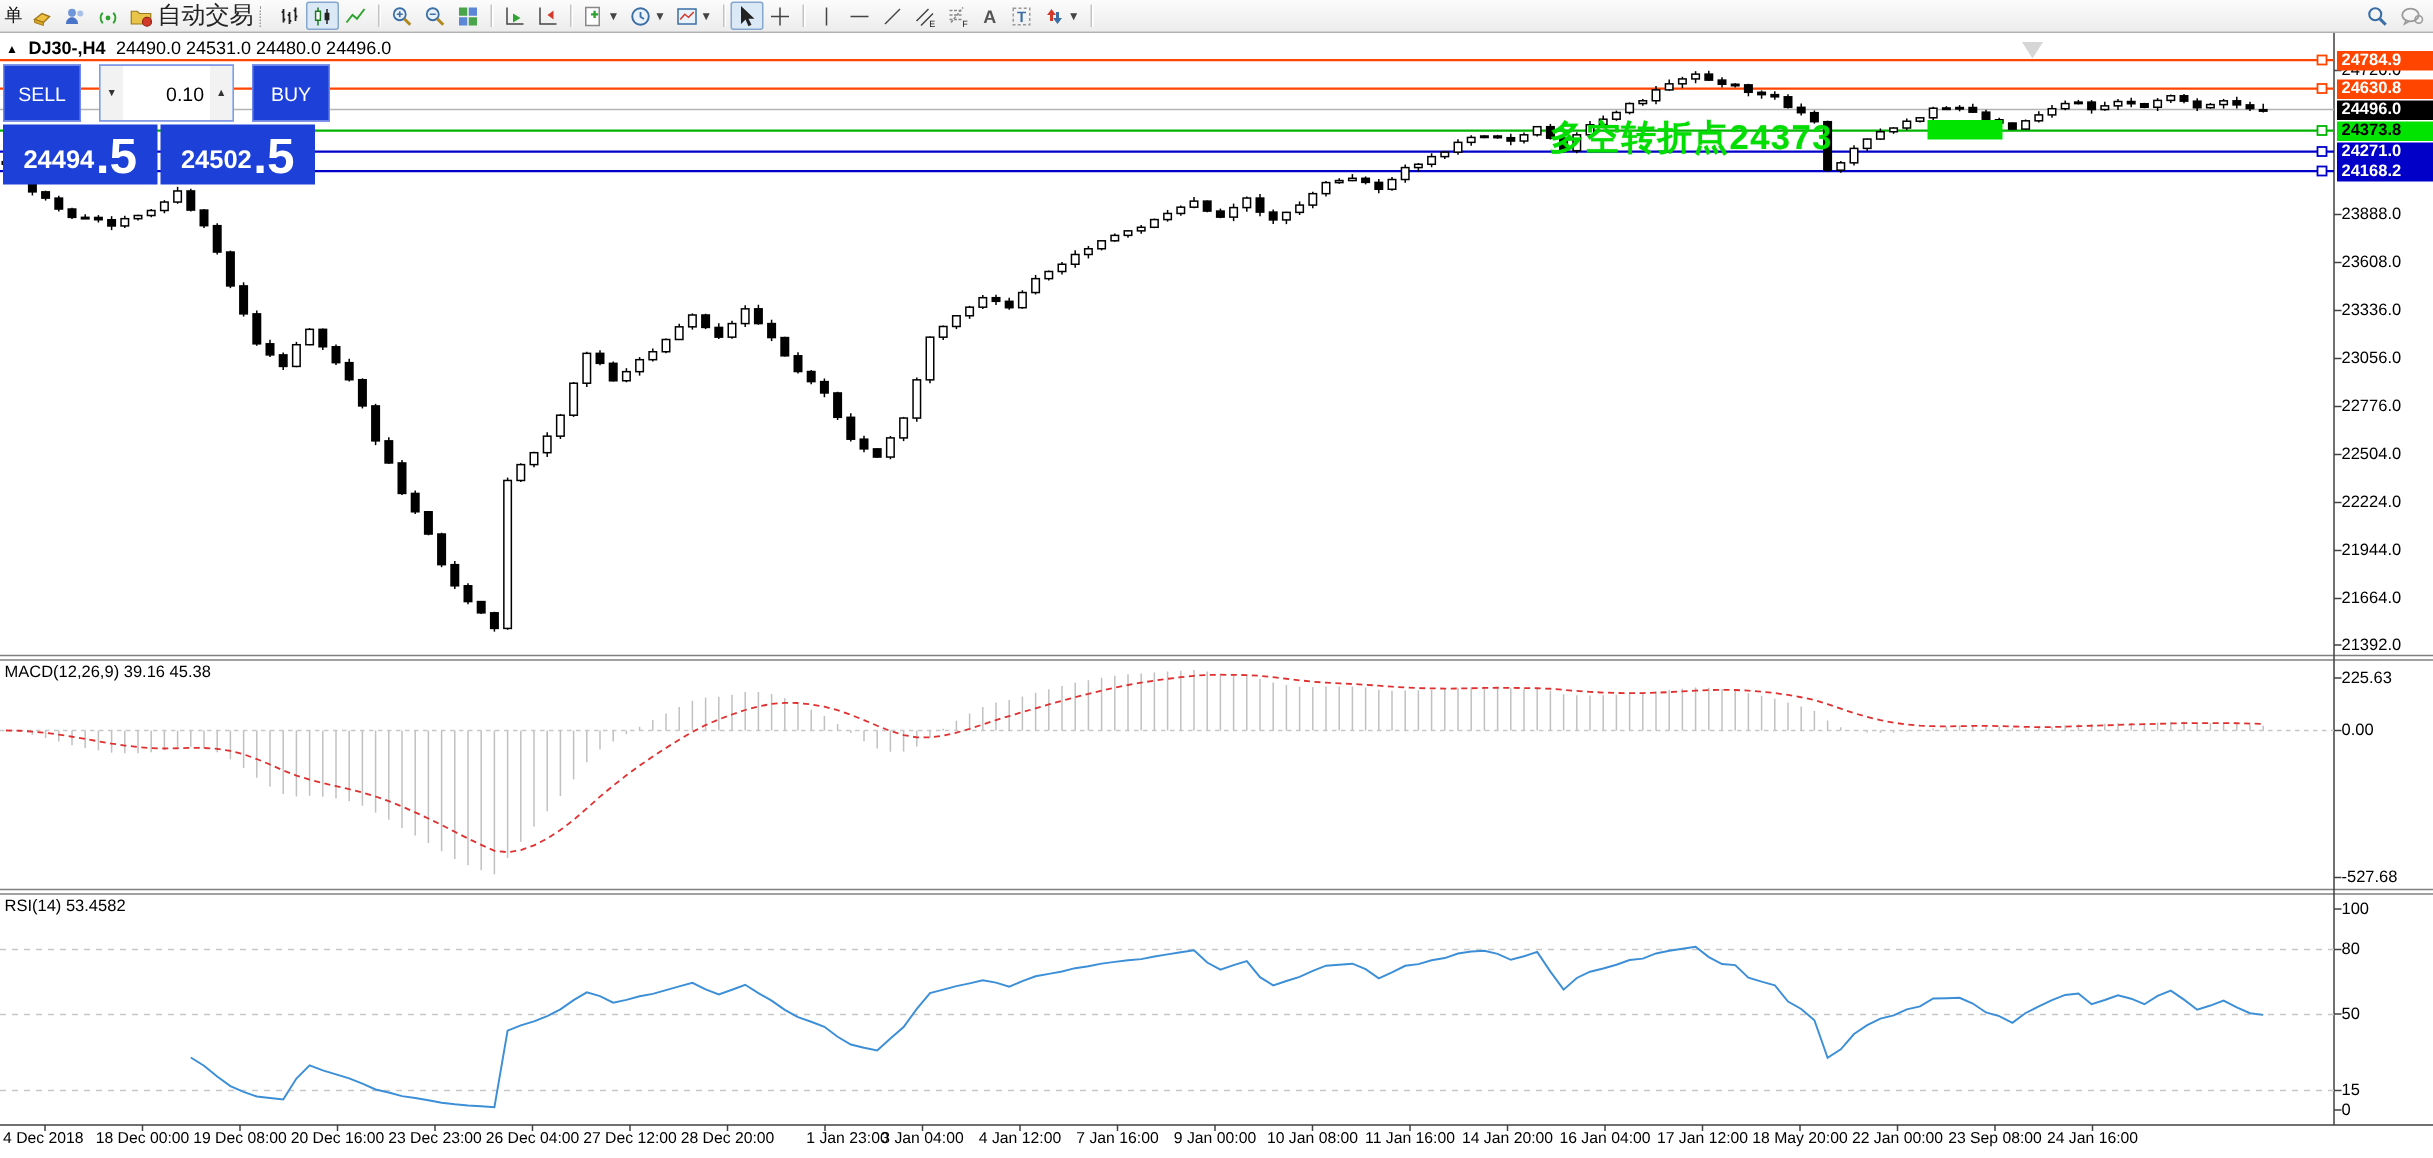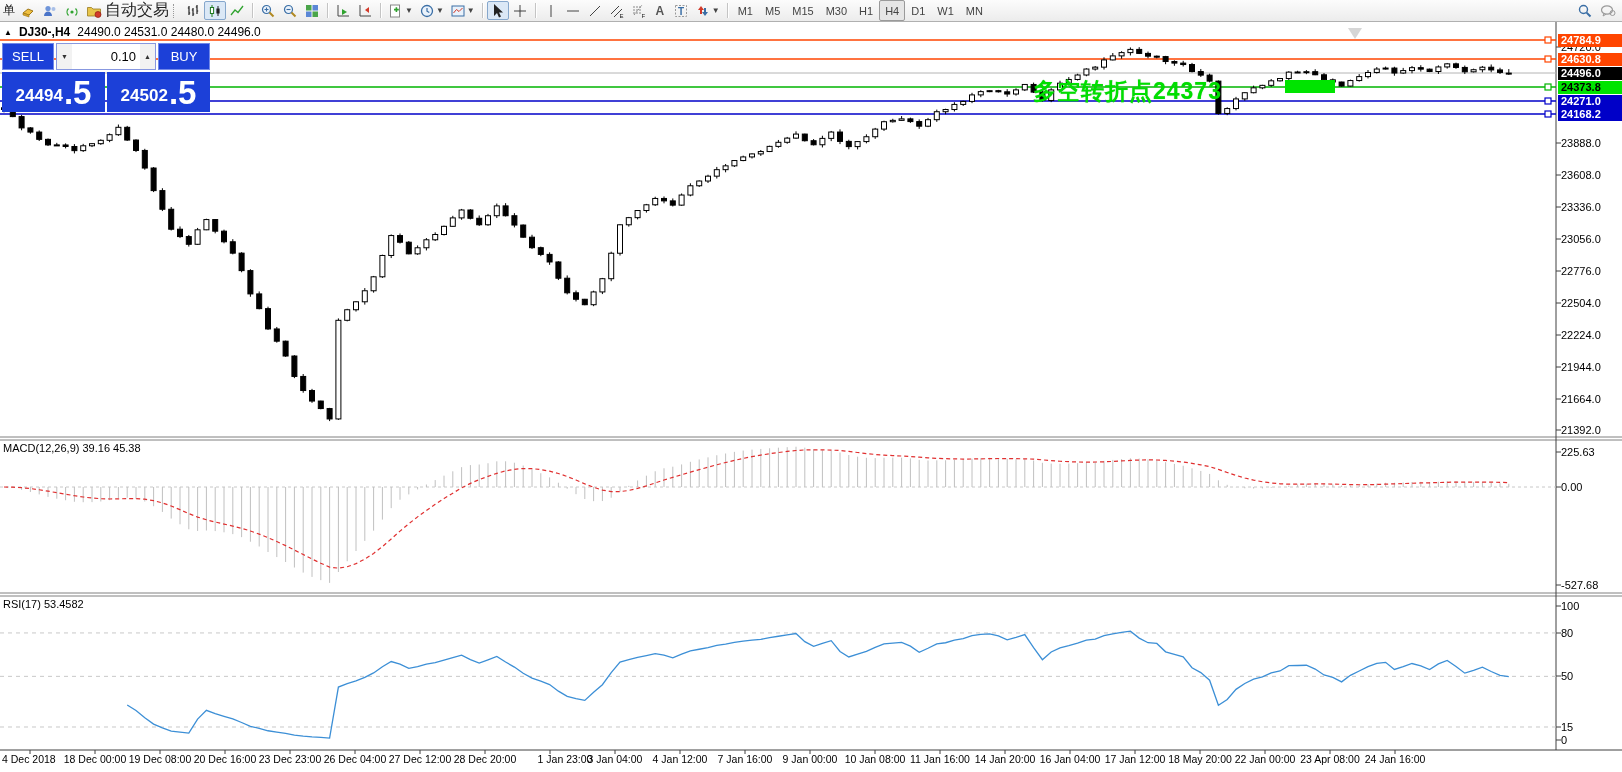--- a/index.html
+++ b/index.html
@@ -19,21 +19,21 @@
   .autotrade-label{font-size:16px;color:#222;margin-left:3px;}
   .tb-spacer{flex:1;}
   .partial-char{font-size:12px;color:#111;margin-right:2px;}
   
   .chart{position:relative;width:1622px;height:750px;background:#fff;}
   .chart svg.canvas{position:absolute;left:0;top:0;}
   .chart-title{position:absolute;left:4px;top:3px;font-size:12px;color:#000;z-index:6;display:flex;gap:7px;align-items:baseline;}
   .chart-title .tri{font-size:8px;position:relative;top:-1px;}
   
   .trade-panel{position:absolute;left:2px;top:21px;z-index:7;width:208px;}
-  .tp-row1{display:flex;height:27px;gap:2px;}
+  .tp-row1{display:flex;height:38px;gap:12px;}
   .tp-btn{flex:0 0 52px;background:#1c40d8;border:1px solid #7288e8;color:#fff;font-size:13px;
      display:flex;align-items:center;justify-content:center;box-sizing:border-box;}
   .tp-vol{flex:1;display:flex;border:1px solid #8898e0;background:#3b82f6;box-sizing:border-box;}
   .tp-step{width:15px;background:#f2f2f2;border:0;font-size:7px;color:#333;padding:0;}
   .tp-vol input{flex:1;border:0;outline:0;font-size:13px;text-align:right;padding:0 4px;width:50px;color:#000;
      font-family:"Liberation Sans",sans-serif;}
   .tp-row2{display:flex;gap:2px;margin-top:2px;height:40px;}
   .tp-price{flex:1;background:#1c40d8;color:#fff;display:flex;align-items:flex-end;justify-content:center;
      padding-bottom:3px;font-weight:bold;}
   .tp-price .main{font-size:17px;line-height:26px;}
@@ -206,21 +206,20 @@
       </svg>
     </span>
   <span class="tbtn">
       <svg width="16" height="16" viewBox="0 0 16 16">
         <path d="M5 3l3 4-2 0 0 4-2 0 0-4-2 0z" fill="#d23a2a" transform="translate(1,0)"></path>
         <path d="M11 13l-3-4 2 0 0-4 2 0 0 4 2 0z" fill="#3a6ea5" transform="translate(-1,0)"></path>
       </svg>
       <span class="caret">▼</span>
     </span>
   <span class="sep"></span>
-  <span id="tf-group"><span class="tf">M1</span><span class="tf">M5</span><span class="tf">M15</span><span class="tf">M30</span><span class="tf">H1</span><span class="tf active">H4</span><span class="tf">D1</span><span class="tf">W1</span><span class="tf">MN</span></span>
   <span class="tb-spacer"></span>
   <span class="tbtn">
       <svg width="16" height="16" viewBox="0 0 16 16" fill="none">
         <circle cx="6.5" cy="6.5" r="4" stroke="#3a6ea5" stroke-width="1.4"></circle>
         <line x1="9.6" y1="9.6" x2="13.5" y2="13.5" stroke="#3a6ea5" stroke-width="2"></line>
       </svg>
     </span>
   <span class="tbtn">
       <svg width="17" height="16" viewBox="0 0 17 16" fill="none" stroke="#9a9a9a">
         <ellipse cx="8" cy="7" rx="5.5" ry="4.2" stroke-width="1.2"></ellipse>
@@ -840,21 +839,21 @@
       <div class="tp-price">
         <span class="main">24502</span>
         <span class="big">.5</span>
       </div>
     </div>
   </div>
 
   <div class="annotation">多空转折点24373</div>
 
   <div class="ind-label" style="top:420px;">MACD(12,26,9) 39.16 45.38</div>
-  <div class="ind-label" style="top:576px;">RSI(17) 53.4582</div>
+  <div class="ind-label" style="top:576px;">RSI(14) 53.4582</div>
 
   <div id="overlays">
       <div class="axis-label" style="top: 19px;">24720.0</div>
       <div class="axis-label" style="top: 115px;">23888.0</div>
       <div class="axis-label" style="top: 147px;">23608.0</div>
       <div class="axis-label" style="top: 179px;">23336.0</div>
       <div class="axis-label" style="top: 211px;">23056.0</div>
       <div class="axis-label" style="top: 243px;">22776.0</div>
       <div class="axis-label" style="top: 275px;">22504.0</div>
       <div class="axis-label" style="top: 307px;">22224.0</div>
@@ -888,16 +887,16 @@
       <div class="t-label" style="left: 680px;">4 Jan 12:00</div>
       <div class="t-label" style="left: 745px;">7 Jan 16:00</div>
       <div class="t-label" style="left: 810px;">9 Jan 00:00</div>
       <div class="t-label" style="left: 875px;">10 Jan 08:00</div>
       <div class="t-label" style="left: 940px;">11 Jan 16:00</div>
       <div class="t-label" style="left: 1005px;">14 Jan 20:00</div>
       <div class="t-label" style="left: 1070px;">16 Jan 04:00</div>
       <div class="t-label" style="left: 1135px;">17 Jan 12:00</div>
       <div class="t-label" style="left: 1200px;">18 May 20:00</div>
       <div class="t-label" style="left: 1265px;">22 Jan 00:00</div>
-      <div class="t-label" style="left: 1330px;">23 Apr 08:00</div>
+      <div class="t-label" style="left: 1330px;">23 Sep 08:00</div>
       <div class="t-label" style="left: 1395px;">24 Jan 16:00</div>
     </div>
 </div>
 
 </body></html>

